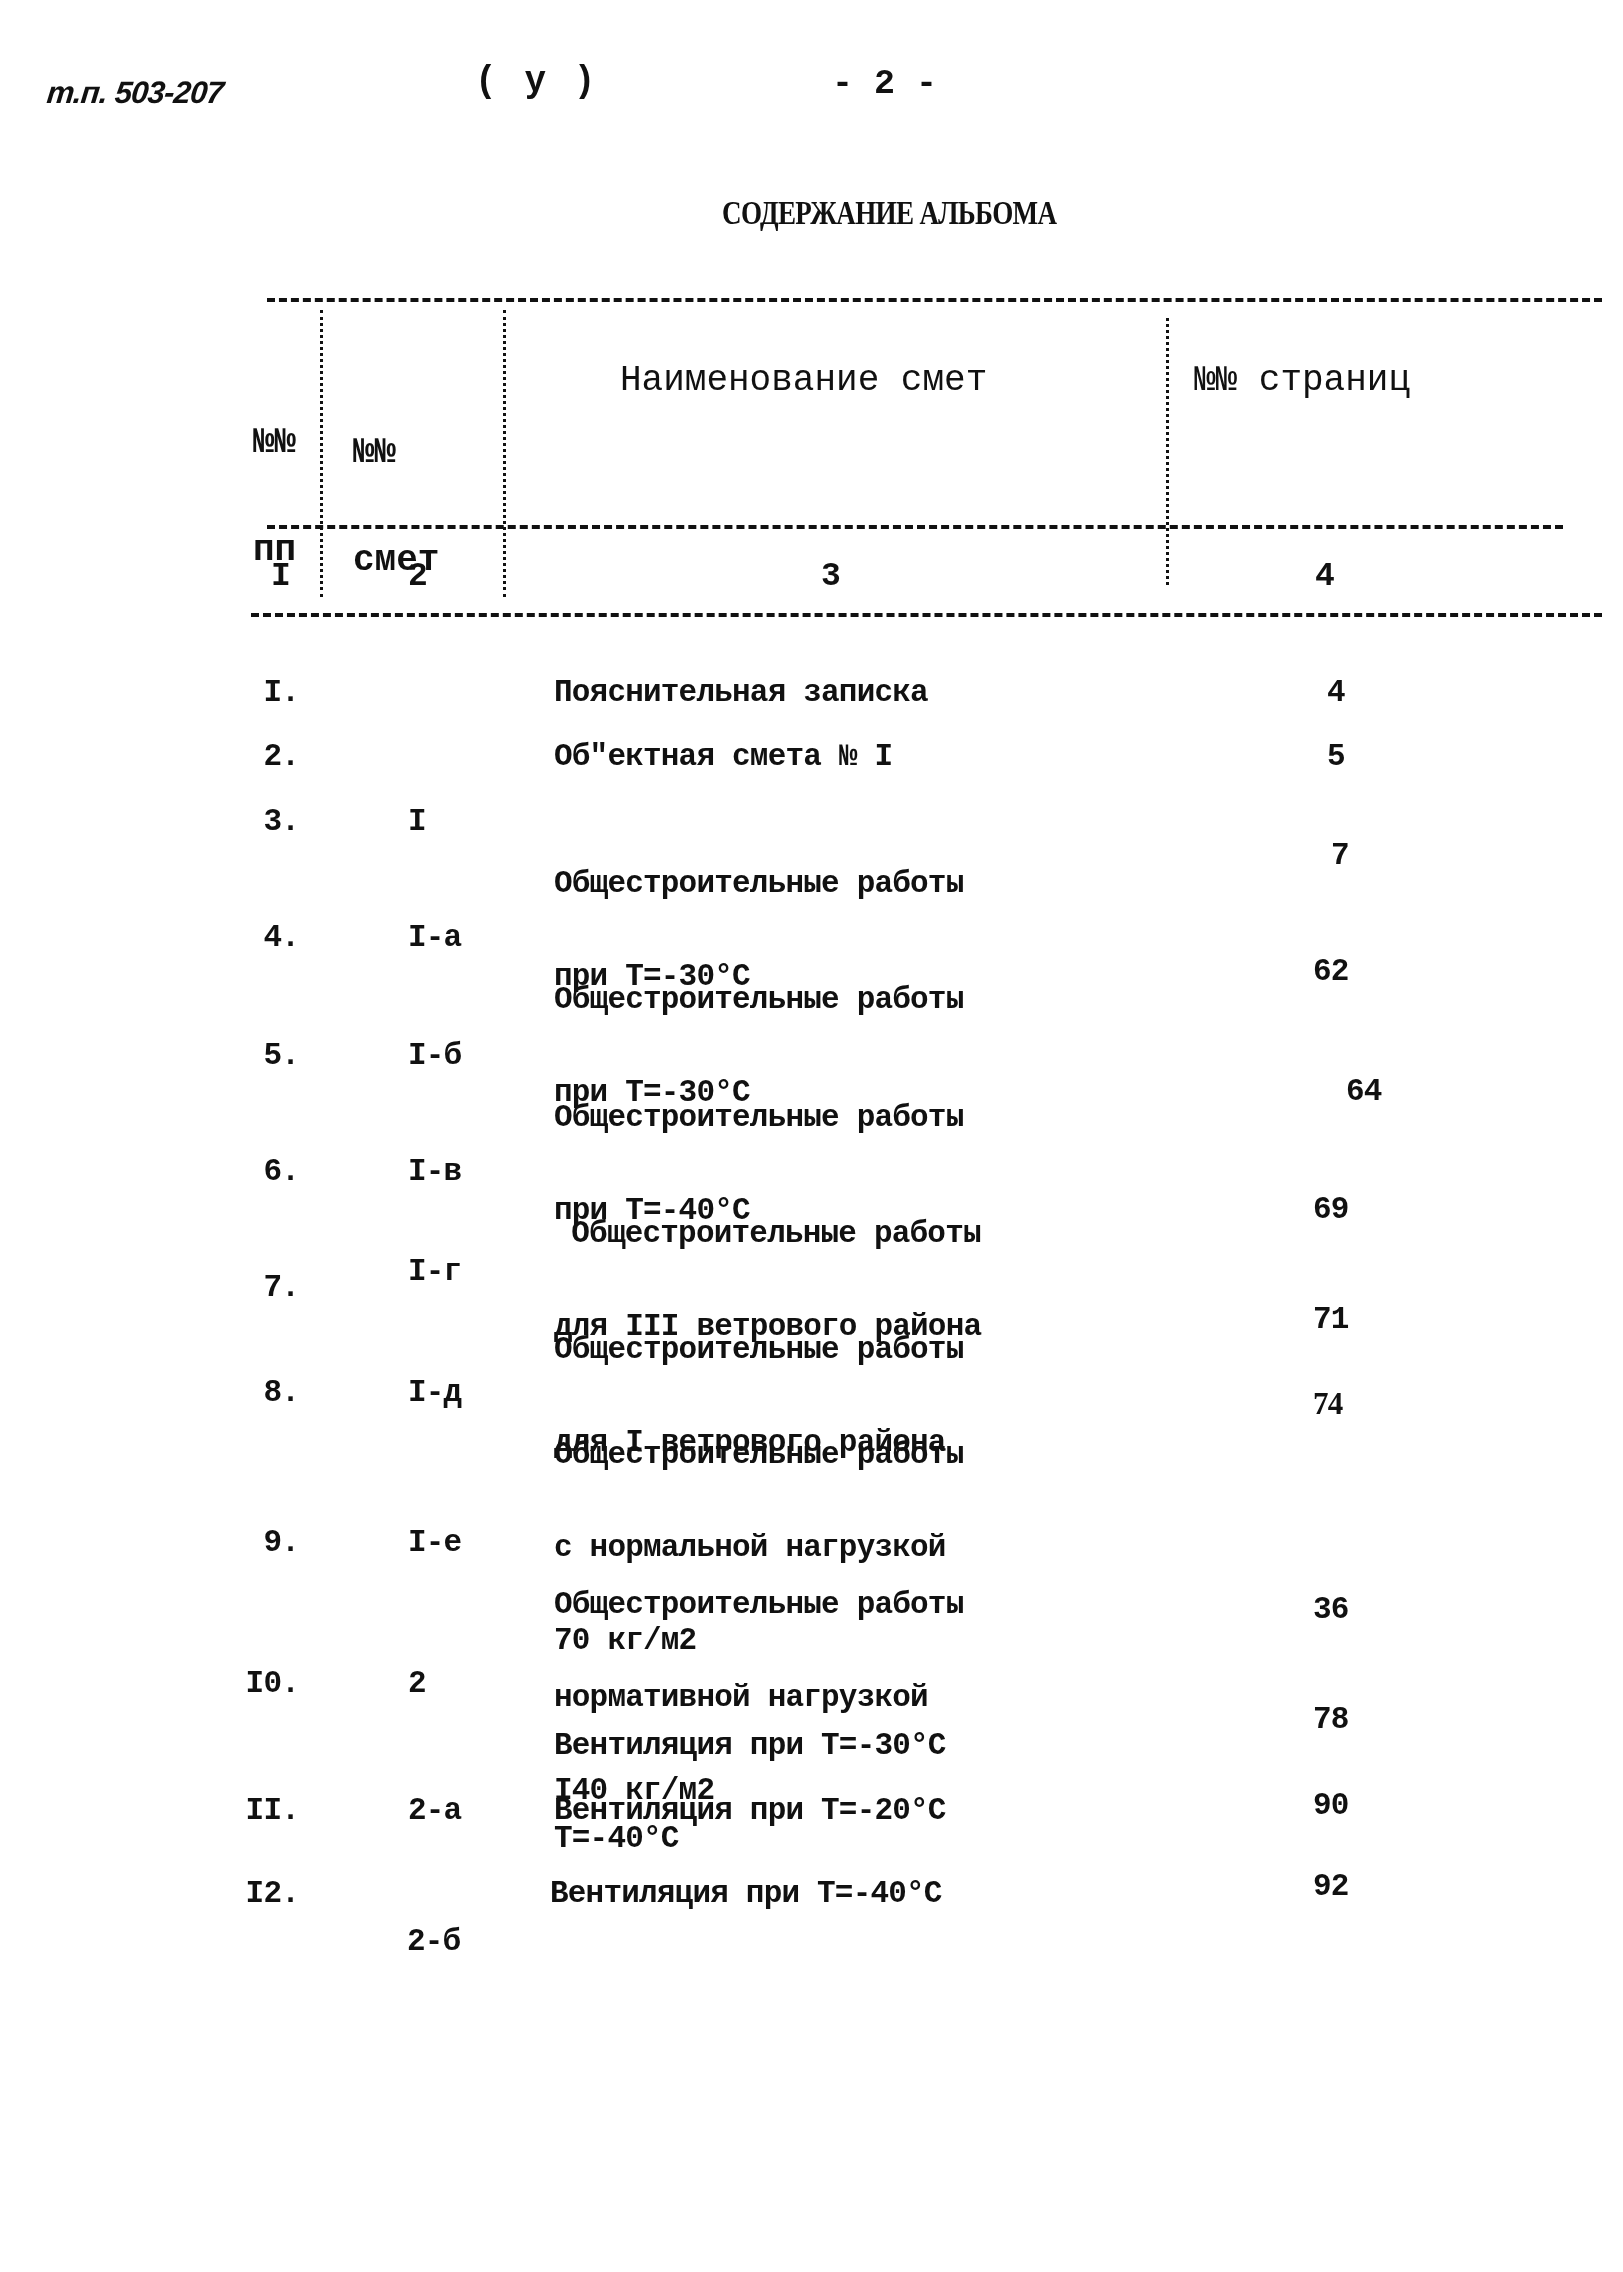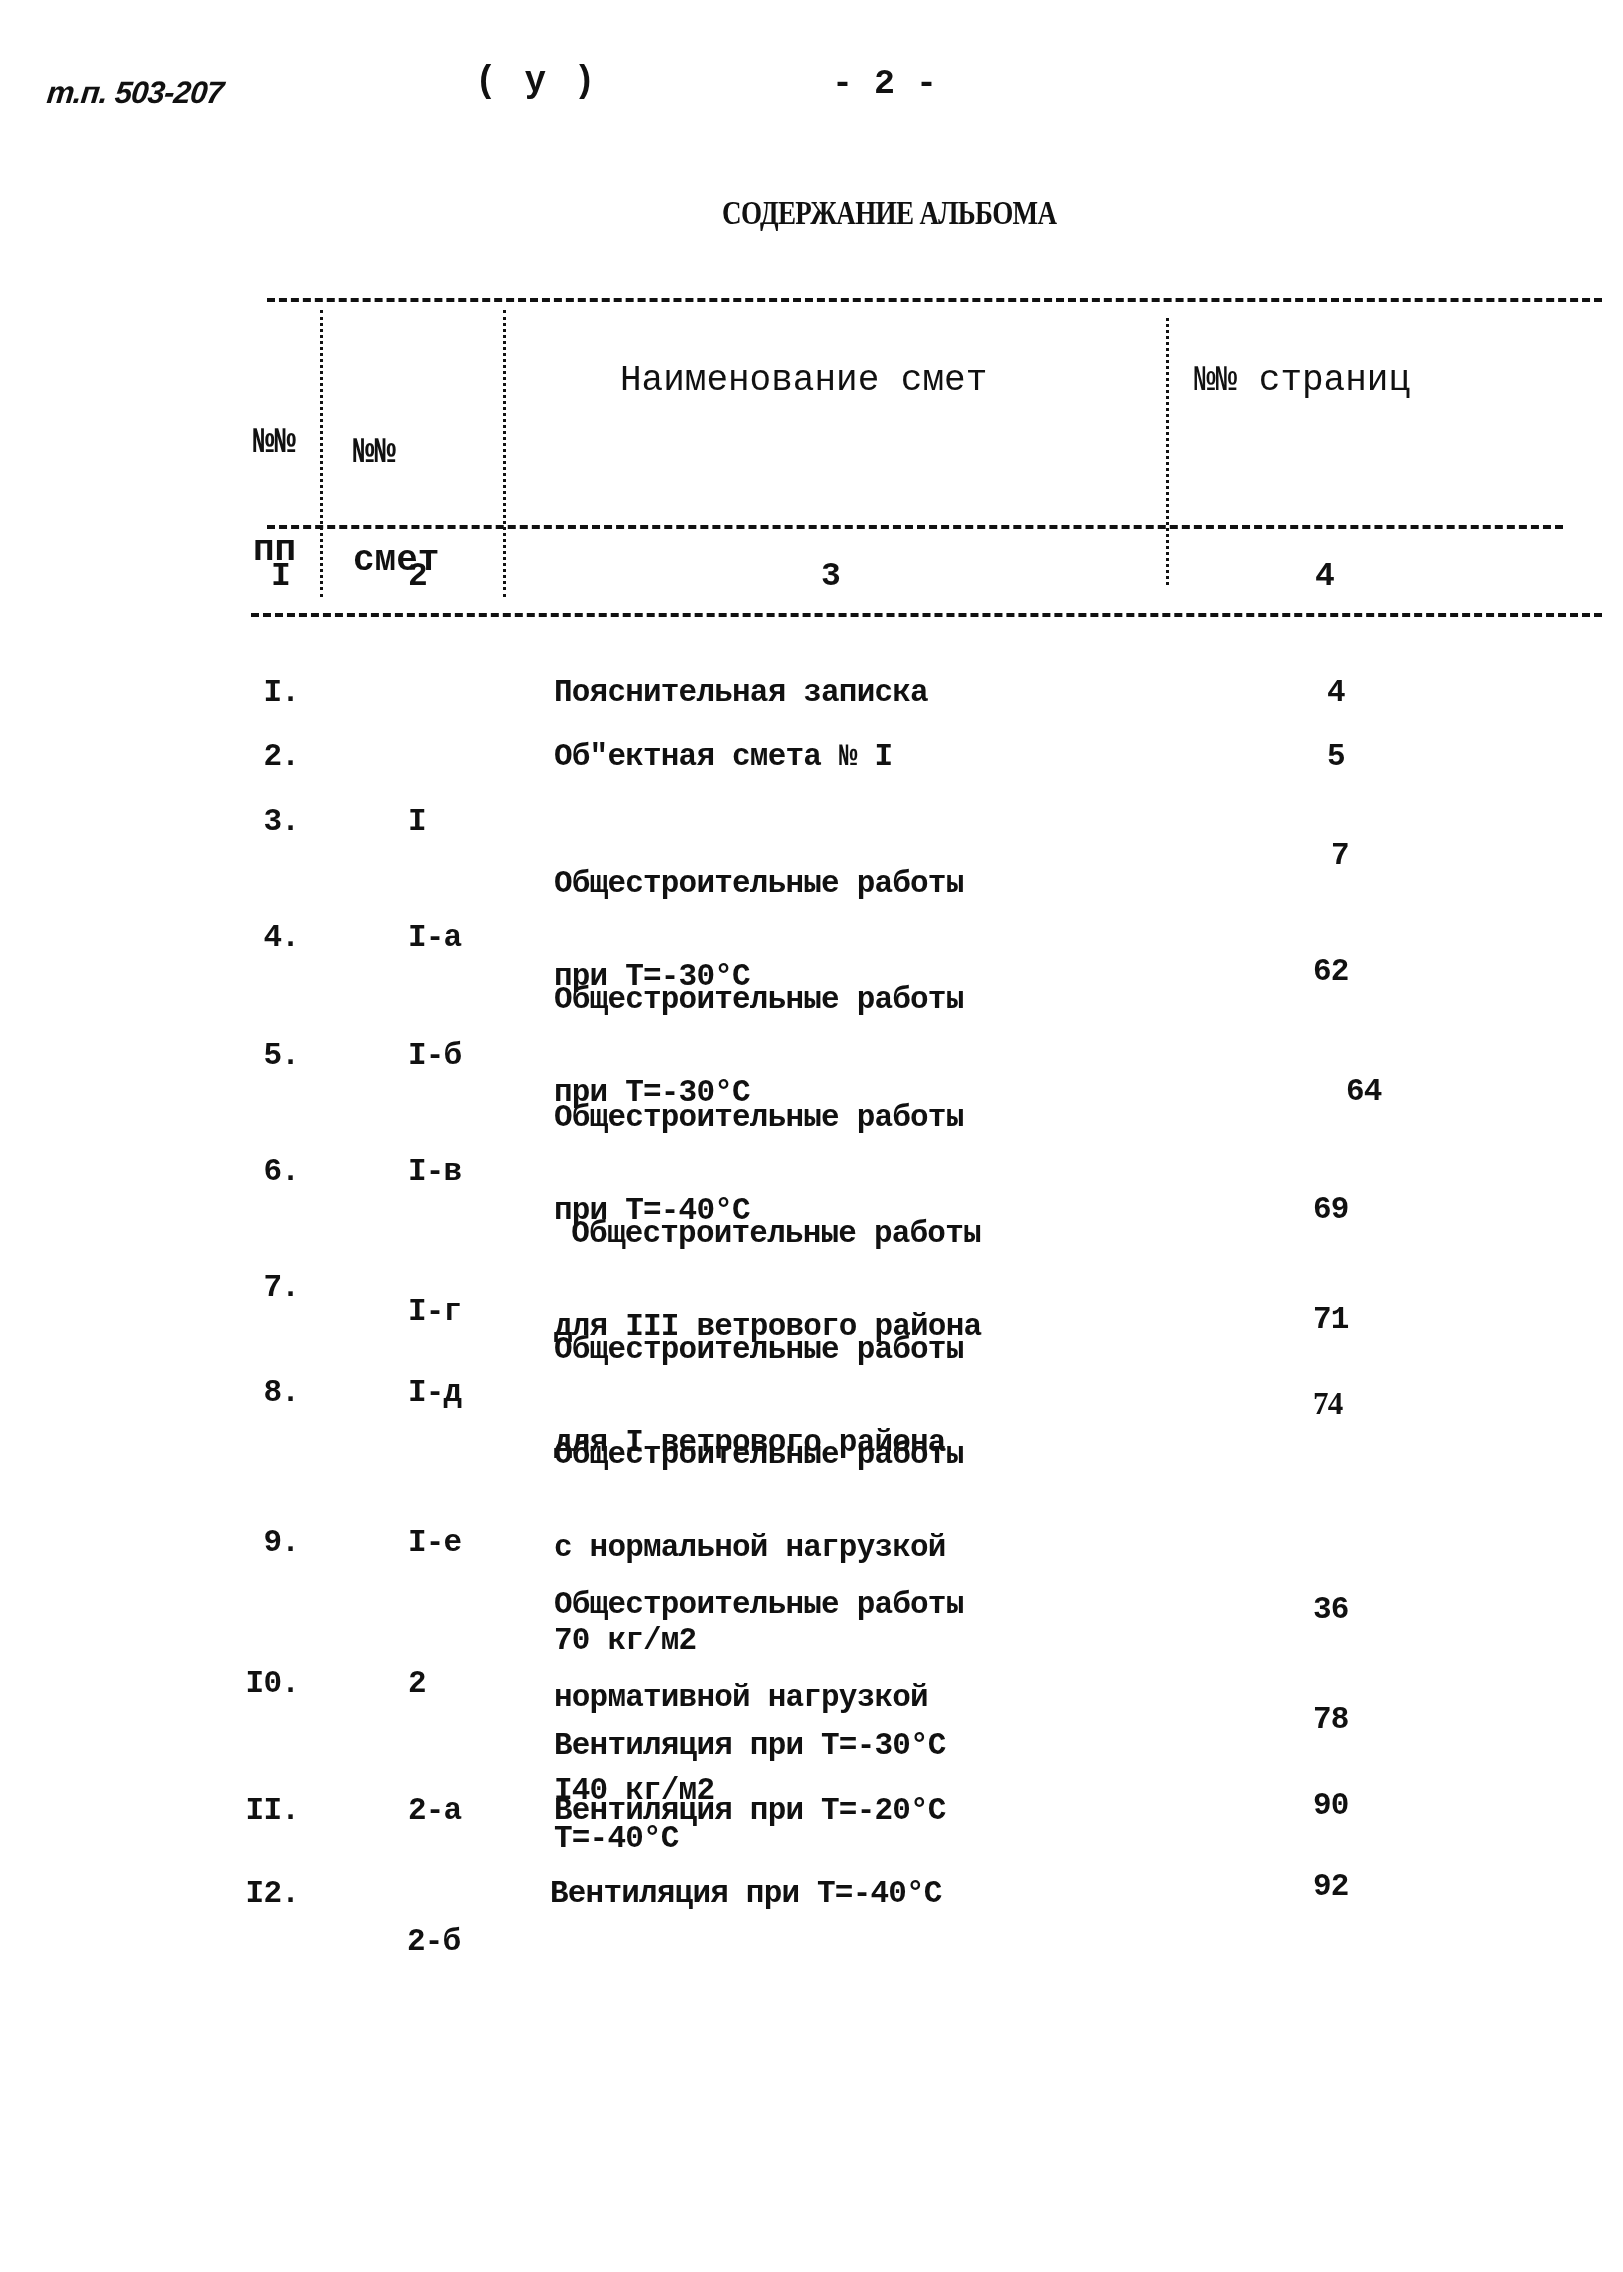--- a/index.html
+++ b/index.html
@@ -109,21 +109,21 @@
     <div class="abs cell" style="left:408px; top:1156px;">I-в</div>
     <div class="abs cell" style="left:554px; top:1156px;">
       <div style="padding-left:17.3px;">Общестроительные работы</div>
       <div>для III ветрового района</div>
     </div>
     <div class="abs cell" style="left:1313px; top:1194px;">69</div>
   </div>
 
   <div>
     <div class="abs cell num" style="left:228px; top:1272px;">7.</div>
-    <div class="abs cell" style="left:408px; top:1296px;">I-г</div>
+    <div class="abs cell" style="left:408px; top:1256px;">I-г</div>
     <div class="abs cell" style="left:554px; top:1272px;">
       <div>Общестроительные работы</div>
       <div>для I ветрового района</div>
     </div>
     <div class="abs cell" style="left:1313px; top:1304px;">71</div>
   </div>
 
   <div>
     <div class="abs cell num" style="left:228px; top:1377px;">8.</div>
     <div class="abs cell" style="left:408px; top:1377px;">I-д</div>

